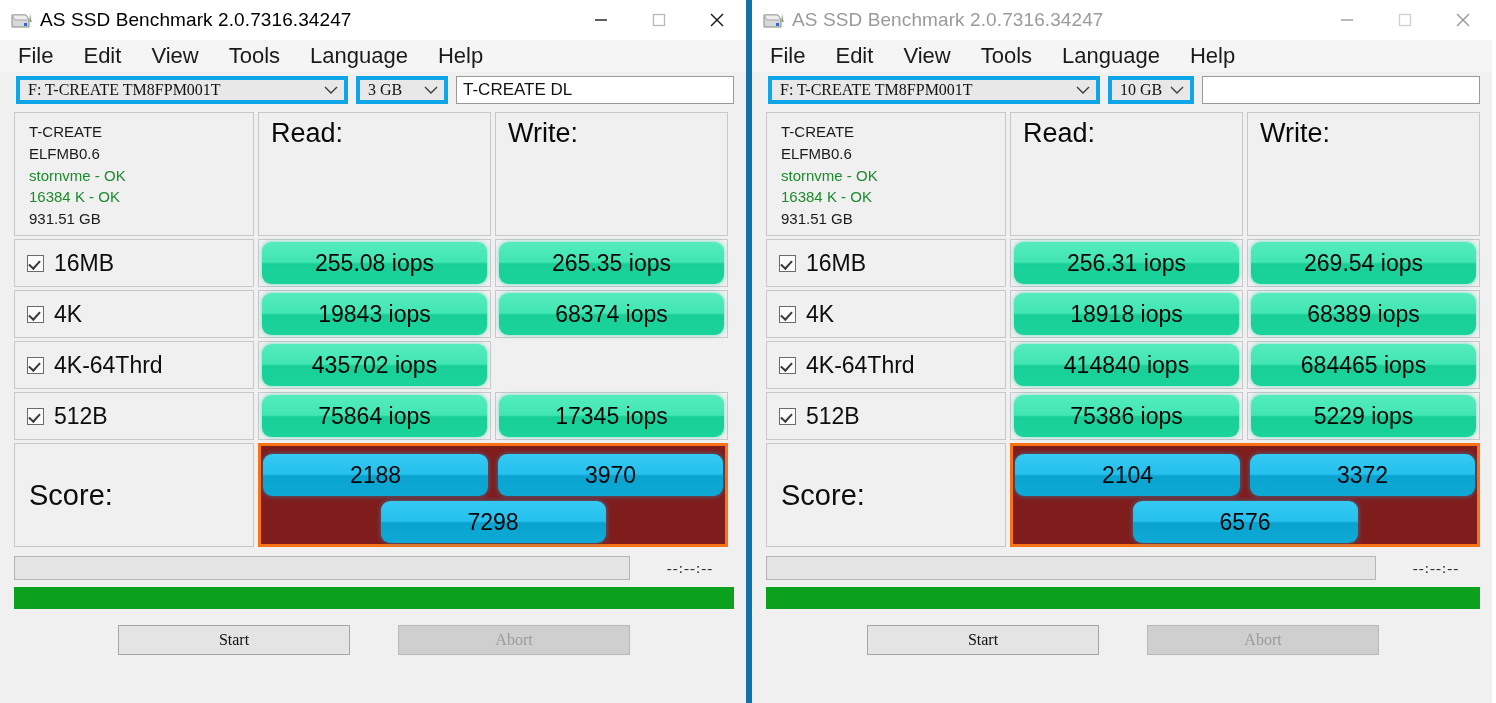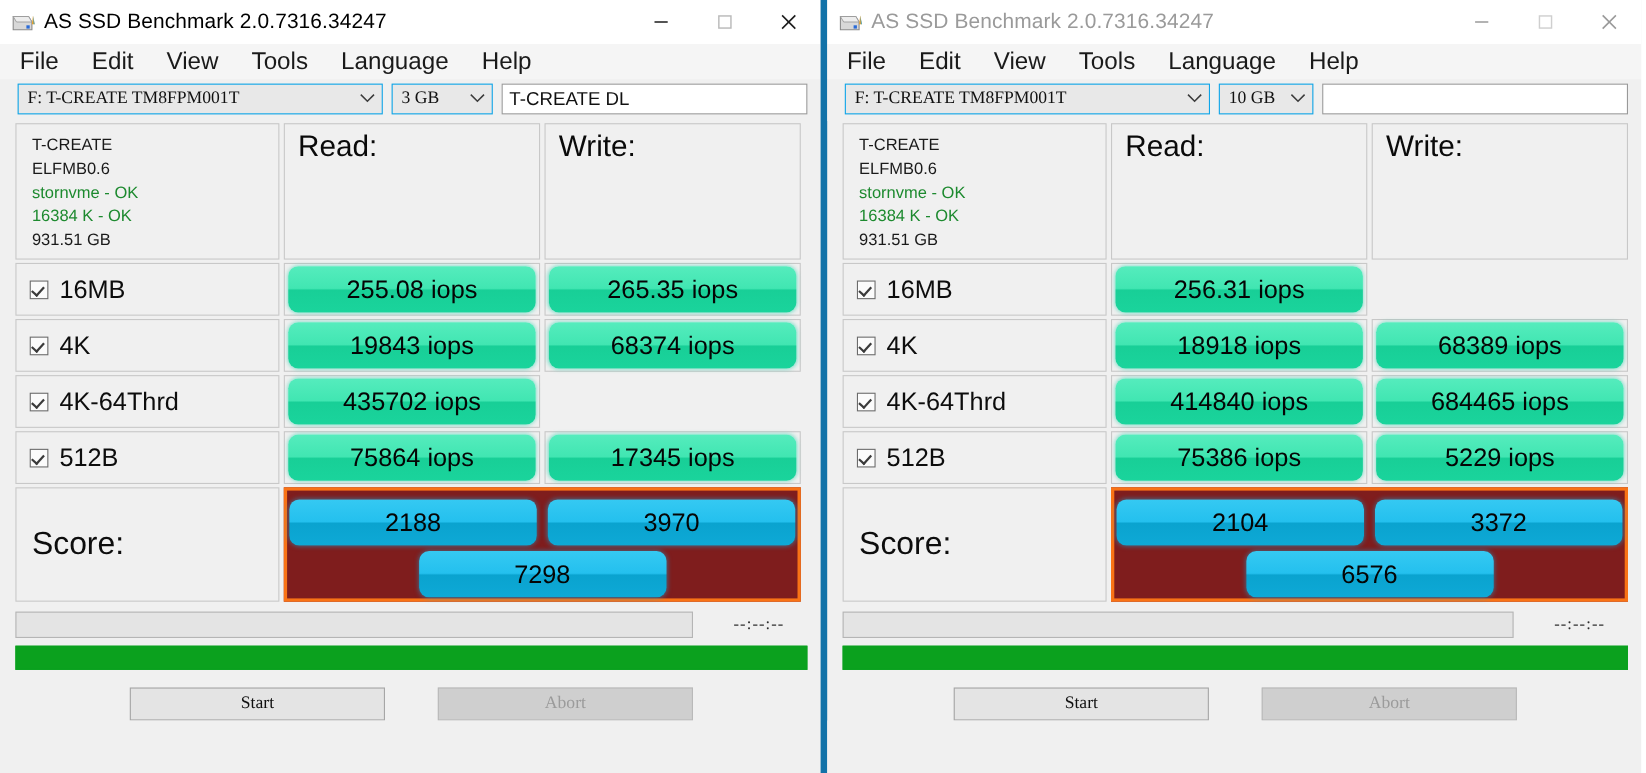--- a/index.html
+++ b/index.html
@@ -86,21 +86,21 @@
     display: flex;
     align-items: center;
     padding: 4px 12px 6px 16px;
     gap: 8px;
     background: #f0f0f0;
     flex: 0 0 auto;
   }
   .combo {
     height: 28px;
     background: #e8e8e8;
-    border: 1px solid #0ea5e9;
+    border: 4px solid #0ea5e9;
     display: flex;
     align-items: center;
     justify-content: space-between;
     font-family: "Liberation Serif", serif;
     font-size: 16px;
     color: #111;
     padding: 0 6px 0 8px;
     box-sizing: border-box;
     white-space: nowrap;
   }
@@ -566,20 +566,25 @@
           <div class="chk">
             <span class="chkbox"></span>
             <span class="chklabel">16MB</span>
           </div>
         </div>
         <div class="cell c-val">
           <div class="pill-wrap">
               <div class="pill green">256.31 iops</div>
             </div>
         </div>
+        <div class="cell c-val">
+          <div class="pill-wrap">
+              <div class="pill green">269.54 iops</div>
+            </div>
+        </div>
       </div>
 
       <div class="row row-test">
         <div class="cell c-label">
           <div class="chk">
             <span class="chkbox"></span>
             <span class="chklabel">4K</span>
           </div>
         </div>
         <div class="cell c-val">

